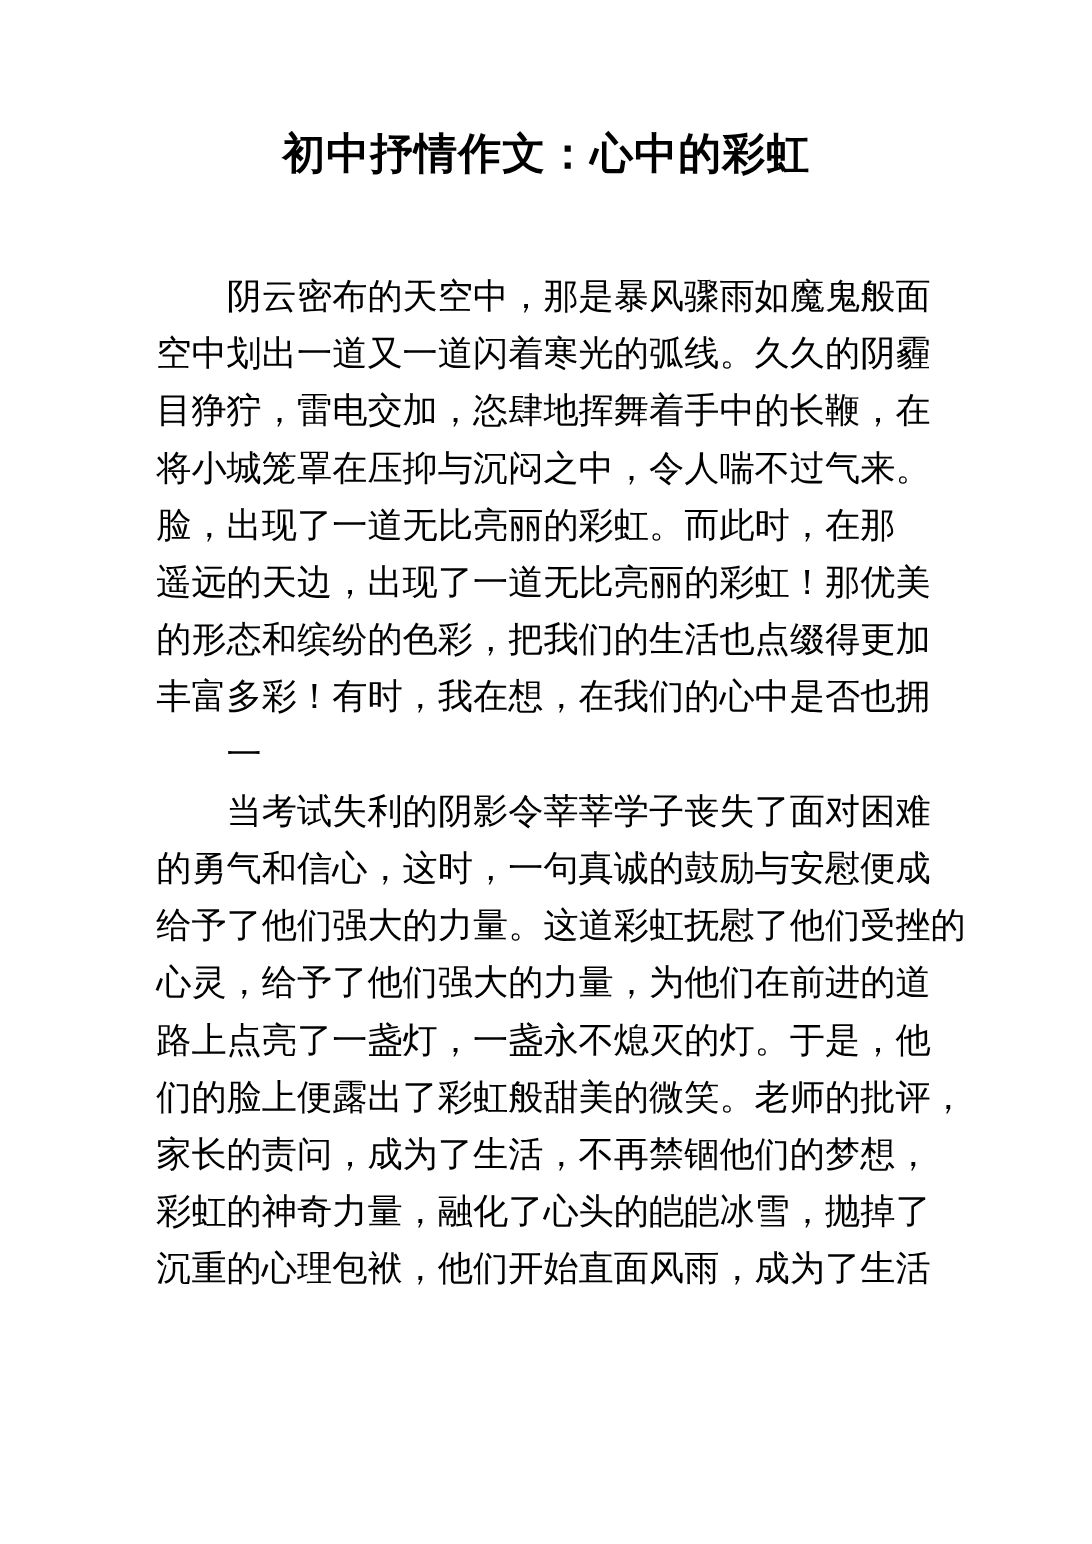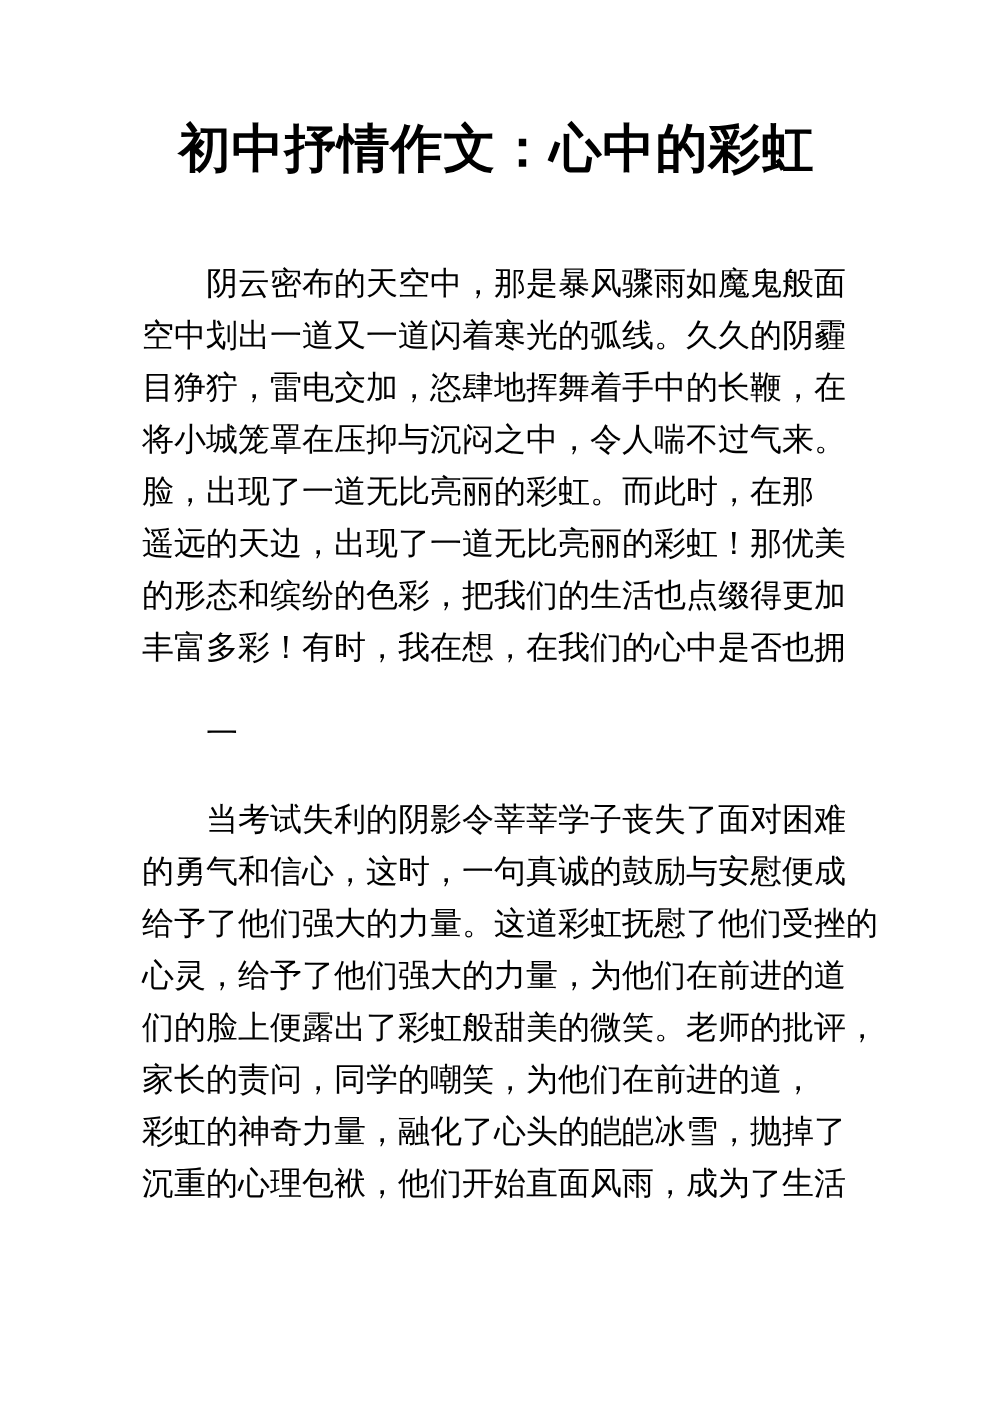--- a/index.html
+++ b/index.html
@@ -15,40 +15,39 @@
     position: relative;
     overflow: hidden;
     margin: 0 auto;
   }
   .doc-title {
     margin: 0;
     padding-top: 120px;
     text-align: center;
     font-family: "Liberation Sans", "DejaVu Sans", sans-serif;
     font-weight: 700;
-    font-size: 52px;
+    font-size: 39px;
     line-height: 1.1;
     letter-spacing: 1px;
     color: #000000;
   }
   .body-text {
     margin-top: 80px;
     padding: 0 142px;
     font-family: "Liberation Serif", "DejaVu Serif", serif;
     font-size: 32px;
     line-height: 52px;
     color: #000000;
   }
   .line {
     white-space: nowrap;
     text-align: left;
   }
   .indent {
     text-indent: 2em;
-    margin-top: 34px;
   }
 </style>
 </head>
 <body>
 
 <div class="page">
   <h1 class="doc-title">初中抒情作文：心中的彩虹</h1>
   <div class="body-text">
     <div class="line indent">阴云密布的天空中，那是暴风骤雨如魔鬼般面</div>
     <div class="line">空中划出一道又一道闪着寒光的弧线。久久的阴霾</div>
@@ -56,18 +55,19 @@
     <div class="line">将小城笼罩在压抑与沉闷之中，令人喘不过气来。</div>
     <div class="line">脸，出现了一道无比亮丽的彩虹。而此时，在那</div>
     <div class="line">遥远的天边，出现了一道无比亮丽的彩虹！那优美</div>
     <div class="line">的形态和缤纷的色彩，把我们的生活也点缀得更加</div>
     <div class="line">丰富多彩！有时，我在想，在我们的心中是否也拥</div>
     <div class="line indent">一</div>
     <div class="line indent">当考试失利的阴影令莘莘学子丧失了面对困难</div>
     <div class="line">的勇气和信心，这时，一句真诚的鼓励与安慰便成</div>
     <div class="line">给予了他们强大的力量。这道彩虹抚慰了他们受挫的</div>
     <div class="line">心灵，给予了他们强大的力量，为他们在前进的道</div>
+    <div class="line">路上点亮了一盏灯，一盏永不熄灭的灯。于是，他</div>
     <div class="line">们的脸上便露出了彩虹般甜美的微笑。老师的批评，</div>
-    <div class="line">家长的责问，同学的嘲笑，为他们在前进的道，</div>
+    <div class="line">家长的责问，成为了生活，不再禁锢他们的梦想，</div>
     <div class="line">彩虹的神奇力量，融化了心头的皑皑冰雪，抛掉了</div>
     <div class="line">沉重的心理包袱，他们开始直面风雨，成为了生活</div>
   </div>
 </div>
 
 </body></html>

